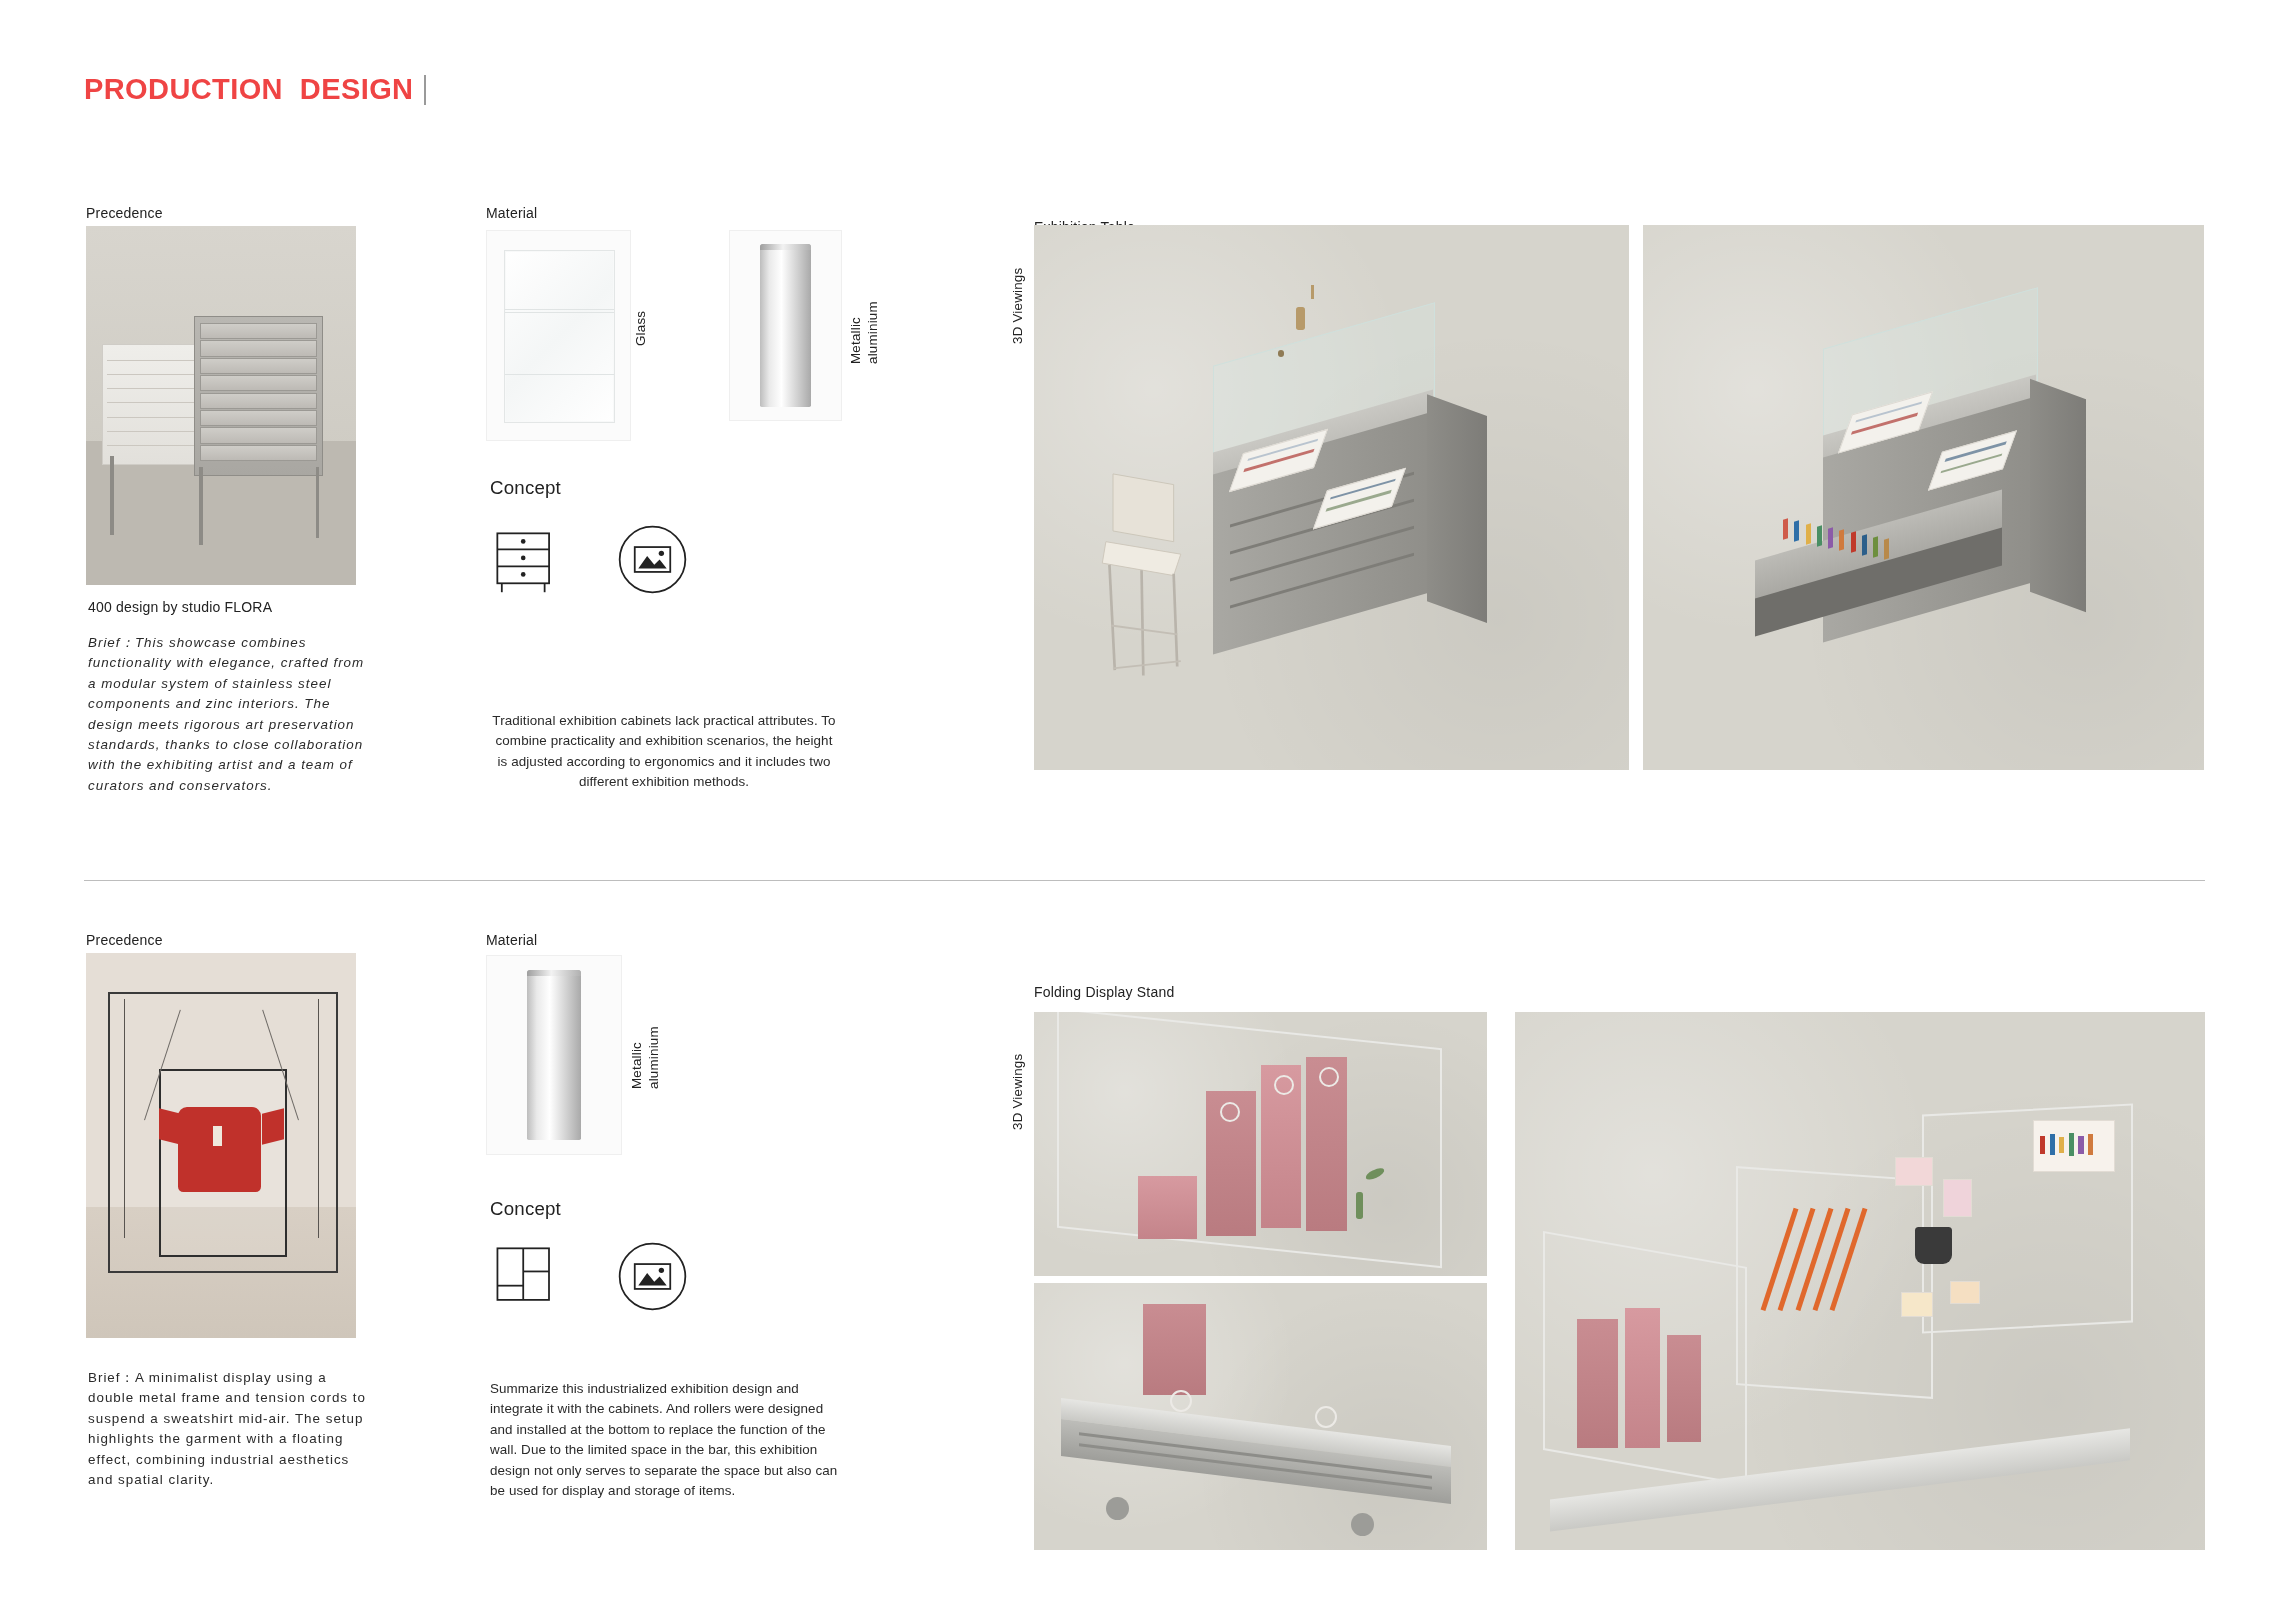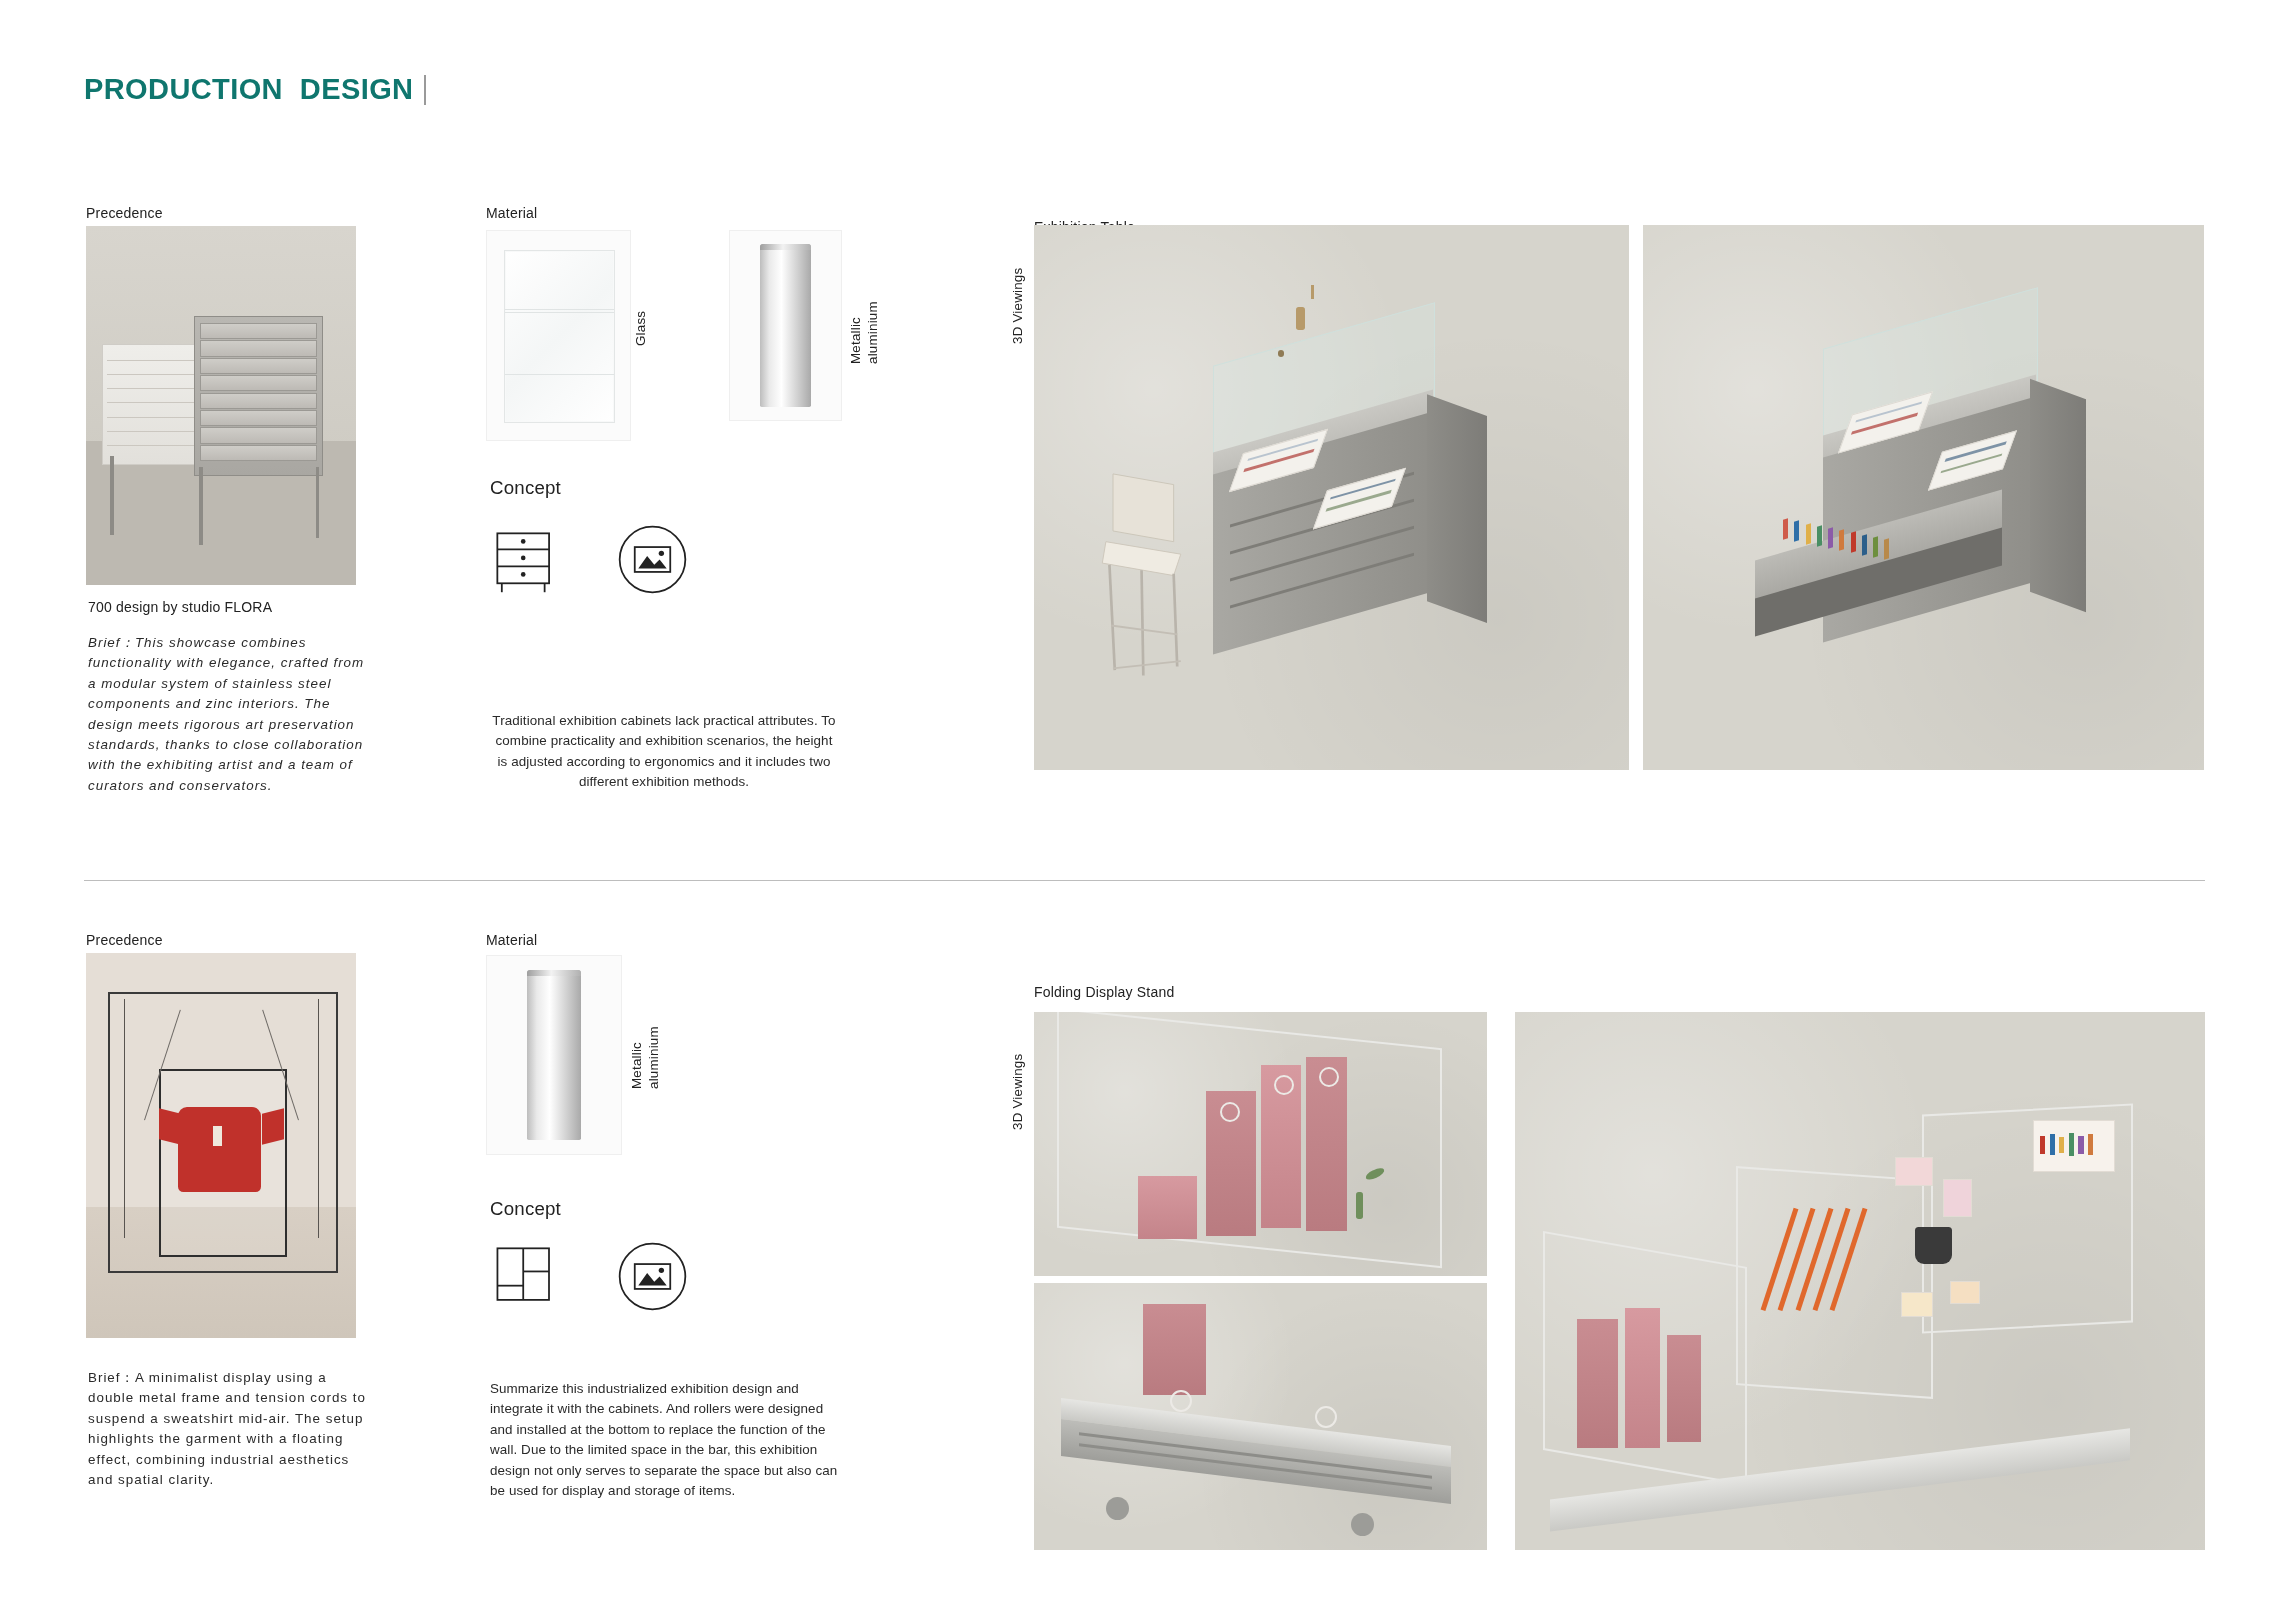--- a/index.html
+++ b/index.html
@@ -13,21 +13,21 @@
   }
   .page { position:absolute; inset:0; }
 
   
   .header {
     position:absolute; left:84px; top:73px;
     display:flex; align-items:baseline;
   }
   .header .title {
     font-size:29px; font-weight:bold; letter-spacing:0.4px;
-    color:#0f766e;
+    color:#ef4444;
     white-space:pre;
     text-align:right;
   }
   .header .divider {
     width:1.8px; height:30px; background:#9a9a9a;
     margin:0 12.5px 0 10.7px; align-self:center;
   }
   .header .subtitle {
     font-size:27px; font-weight:400; color:#3a3a3a;
     letter-spacing:0.1px;
@@ -195,21 +195,21 @@
         <div class="dr" style="top:37%"></div>
       <div class="dr" style="top:48%"></div>
         <div class="dr" style="top:59%"></div>
       <div class="dr" style="top:70%"></div>
         <div class="dr" style="top:81%"></div>
     </div>
     <div class="leg" style="left:9%;top:64%;height:22%"></div>
     <div class="leg" style="left:42%;top:67%;height:22%"></div>
     <div class="leg" style="left:85%;top:67%;height:20%"></div>
   </div>
-  <div class="cap" style="position:absolute;left:88px;top:599px;">700 design by studio FLORA</div>
+  <div class="cap" style="position:absolute;left:88px;top:599px;">400 design by studio FLORA</div>
 
   <div class="body-text brief-lead" style="position:absolute;left:88px;top:633px;width:278px;font-style:italic;">Brief：This showcase combines functionality with elegance, crafted from a modular system of stainless steel components and zinc interiors. The design meets rigorous art preservation standards, thanks to close collaboration with the exhibiting artist and a team of curators and conservators.</div>
 
   <div class="cap" style="position:absolute;left:486px;top:205px;">Material</div>
 
   <div class="mat" style="left:486px;top:230px;width:143px;height:209px;">
     <div class="glass-sw">
       <div class="bar" style="top:34%"></div>
       <div class="bar" style="top:36%"></div>
       <div class="bar" style="top:72%"></div>

